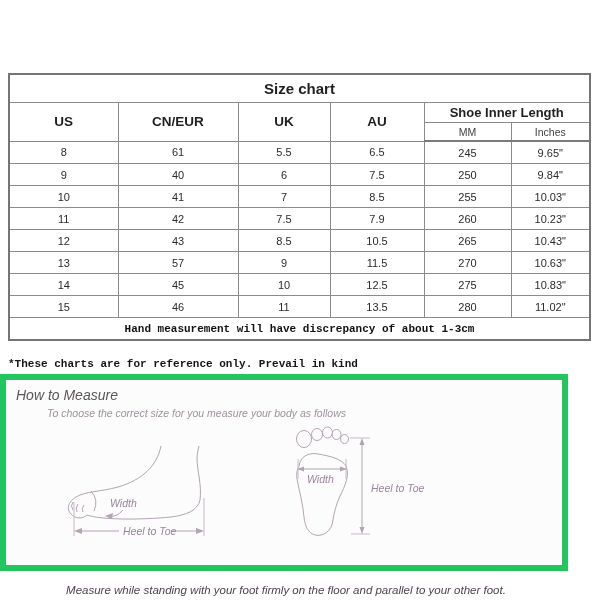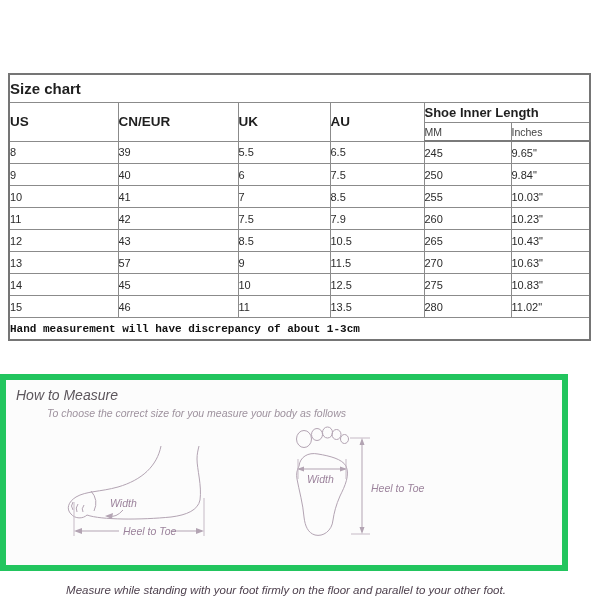--- a/index.html
+++ b/index.html
@@ -8,21 +8,21 @@
     overflow:hidden; font-family:"Liberation Sans", sans-serif;
   }
 
   
   table.size-table {
     position:absolute; left:8px; top:73px; width:581px;
     border-collapse:collapse; table-layout:fixed;
     border:2px solid #757575; color:#1f1f1f;
   }
   table.size-table td {
-    border:1px solid #8b8b8b; vertical-align:middle;
+    border:1px solid #8b8b8b; text-align:center; vertical-align:middle;
     padding:0; overflow:hidden; white-space:nowrap;
   }
   td.title-cell {
     height:27px; font-weight:bold; font-size:15px;
     border-bottom:3px double #7a7a7a;
   }
   td.colhead {
     font-weight:bold; font-size:13.5px;
     border-bottom:2px solid #7a7a7a;
   }
@@ -97,21 +97,21 @@
         <td colspan="2" class="group-cell">Shoe Inner Length</td>
       </tr>
       <tr class="sub-row">
         <td>MM</td>
         <td>Inches</td>
       </tr>
     </tbody>
     <tbody id="size-rows">
         <tr>
           <td>8</td>
-          <td>39</td>
+          <td>61</td>
           <td>5.5</td>
           <td>6.5</td>
           <td>245</td>
           <td>9.65"</td>
         </tr>
         <tr>
           <td>9</td>
           <td>40</td>
           <td>6</td>
           <td>7.5</td>
@@ -167,20 +167,21 @@
           <td>11.02"</td>
         </tr>
       </tbody>
     <tbody>
       <tr>
         <td colspan="6" class="footnote-cell">Hand measurement will have discrepancy of about 1-3cm</td>
       </tr>
     </tbody>
   </table>
 
+  <div class="ref-note">*These charts are for reference only. Prevail in kind</div>
 
   <div class="htm-card">
     <div class="htm-heading">How to Measure</div>
     <div class="htm-sub">To choose the correct size for you measure your body as follows</div>
 
     <svg class="diagram" width="560" height="120" viewBox="0 418 560 120">
 
       <g>
         <path class="ln" d="M155,440 C151,460 136,474 112,481 C94,486 80,485 70,491
                  C62,496 60,503 65,508 C69,513 77,513 81,509

